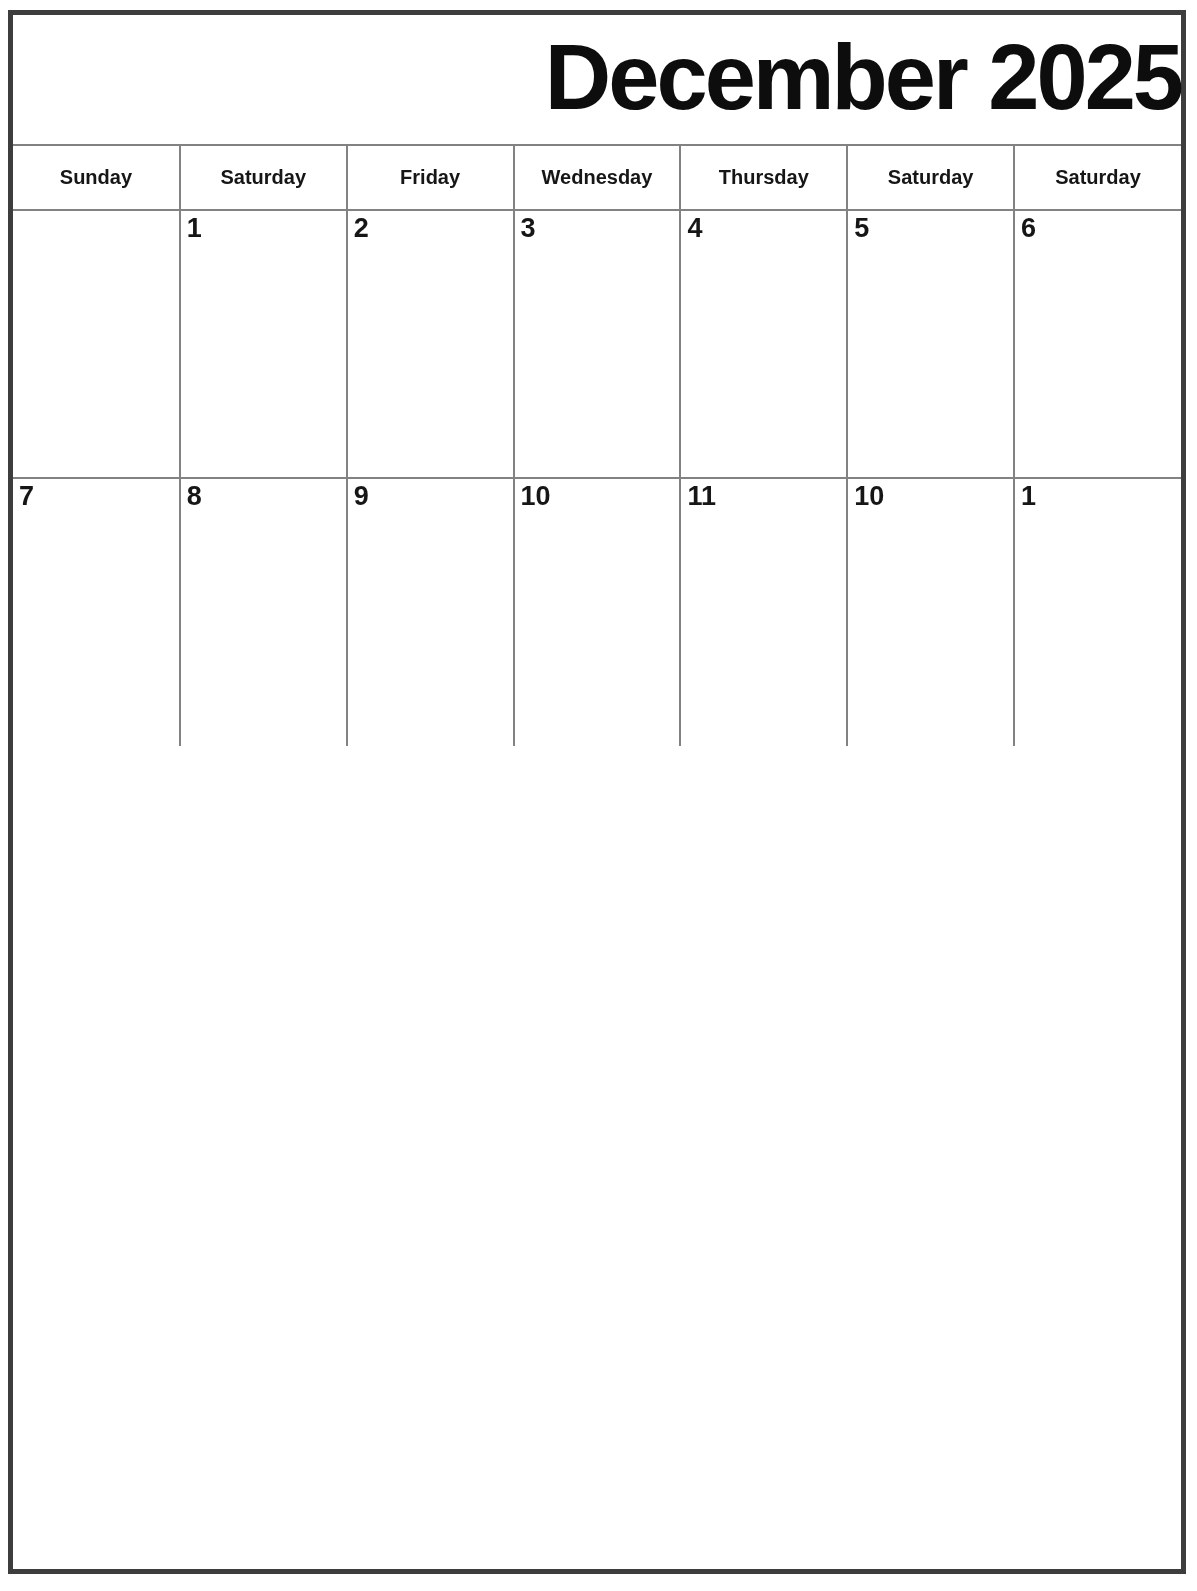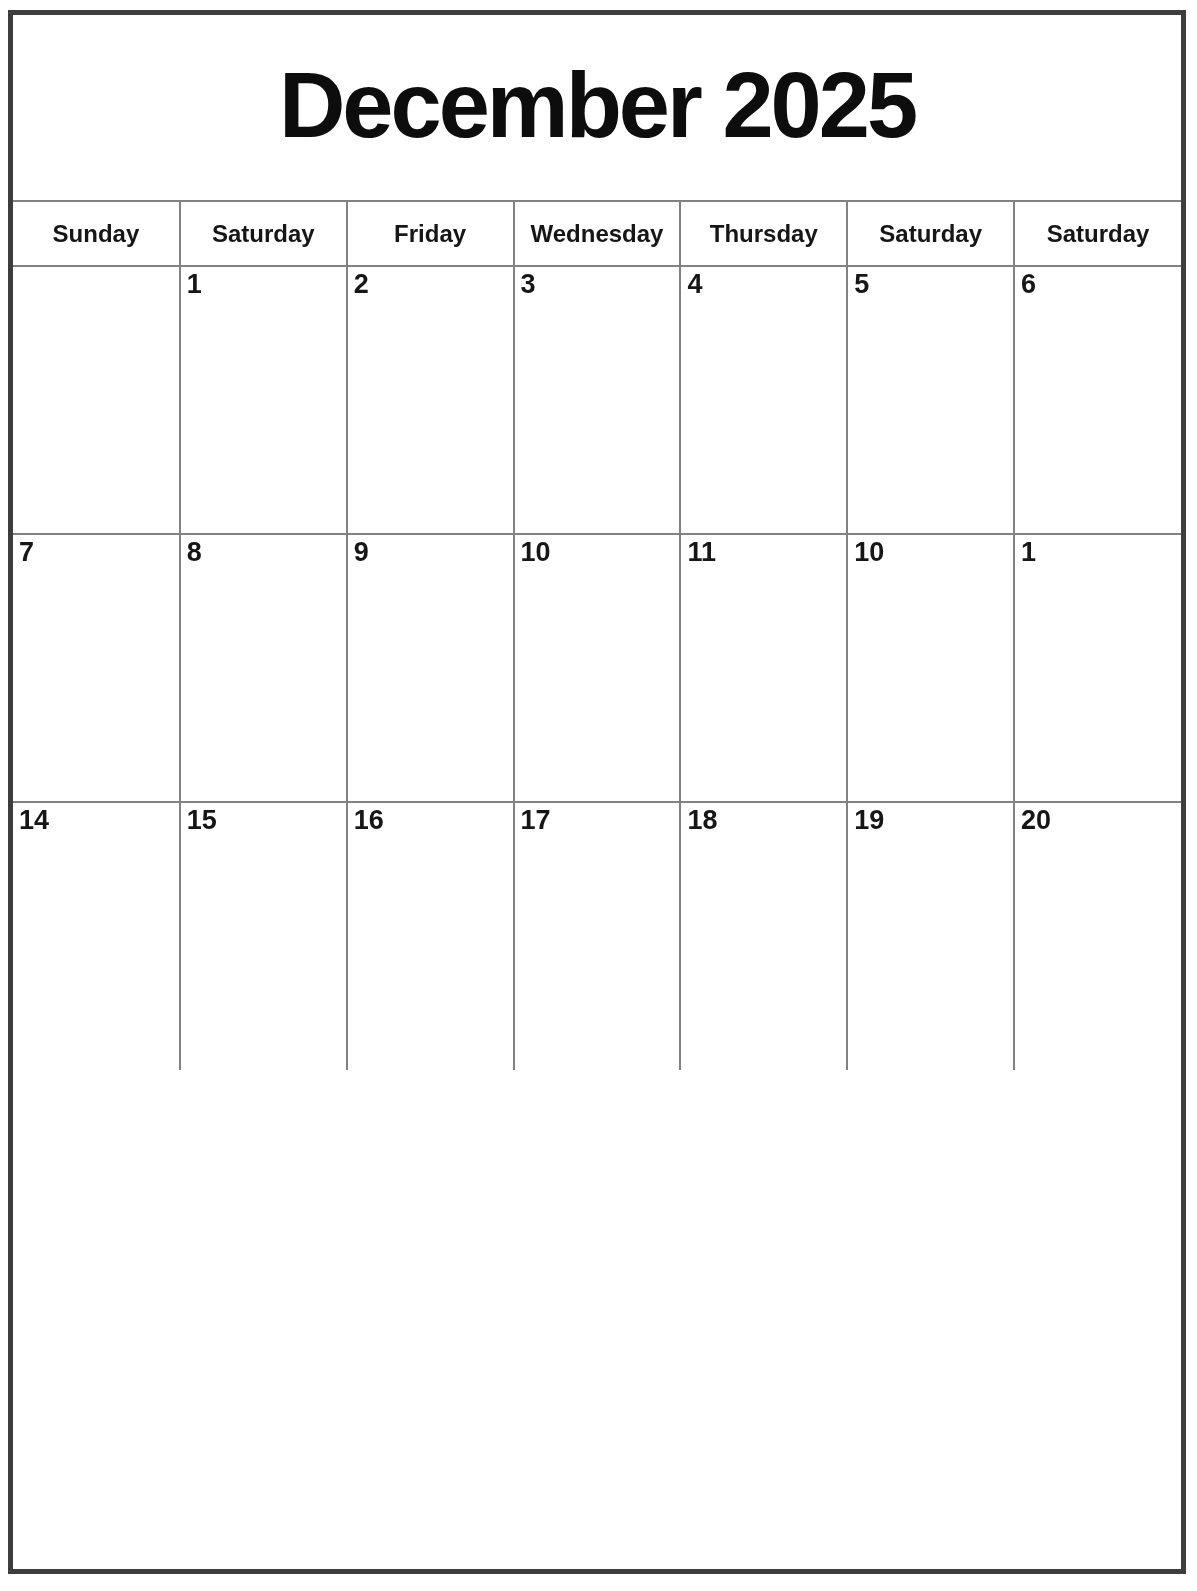--- a/index.html
+++ b/index.html
@@ -26,45 +26,45 @@
   .calendar {
     position: absolute;
     left: 8px;
     top: 10px;
     width: 1178px;
     height: 1564px;
     border: 5px solid var(--outer-border);
     background: var(--bg);
   }
   .title-band {
-    height: 187px;
+    height: 131px;
     border-bottom: 2px solid var(--grid-line);
     display: flex;
     align-items: center;
-    justify-content: center;
+    justify-content: flex-end;
     padding-bottom: 6px;
   }
   .title-band .title-text {
     font-size: 92px;
     font-weight: bold;
     letter-spacing: -3px;
     white-space: nowrap;
     color: #0d0d0d;
     line-height: 1;
   }
   table.grid {
     width: 100%;
     border-collapse: collapse;
     border-style: hidden; 
     table-layout: fixed;
   }
   table.grid th {
     height: 64px;
     border: 2px solid var(--grid-line);
-    font-size: 24px;
+    font-size: 20px;
     font-weight: bold;
     text-align: center;
     vertical-align: middle;
     color: #161616;
     background: var(--bg);
     padding: 16px;
   }
   table.grid td.day {
     height: 268px;
     border: 2px solid var(--grid-line);
@@ -154,40 +154,17 @@
           <td class="day">
               <span class="day-num">11</span>
             </td>
           <td class="day">
               <span class="day-num">10</span>
             </td>
           <td class="day">
               <span class="day-num">1</span>
             </td>
         </tr>
-        <tr>
-          <td class="day">
-              <span class="day-num">14</span>
-            </td>
-          <td class="day">
-              <span class="day-num">15</span>
-            </td>
-          <td class="day">
-              <span class="day-num">16</span>
-            </td>
-          <td class="day">
-              <span class="day-num">17</span>
-            </td>
-          <td class="day">
-              <span class="day-num">18</span>
-            </td>
-          <td class="day">
-              <span class="day-num">19</span>
-            </td>
-          <td class="day">
-              <span class="day-num">20</span>
-            </td>
-        </tr>
       </tbody>
     </table>
 
   </div>
 </div>
 
 </body></html>

